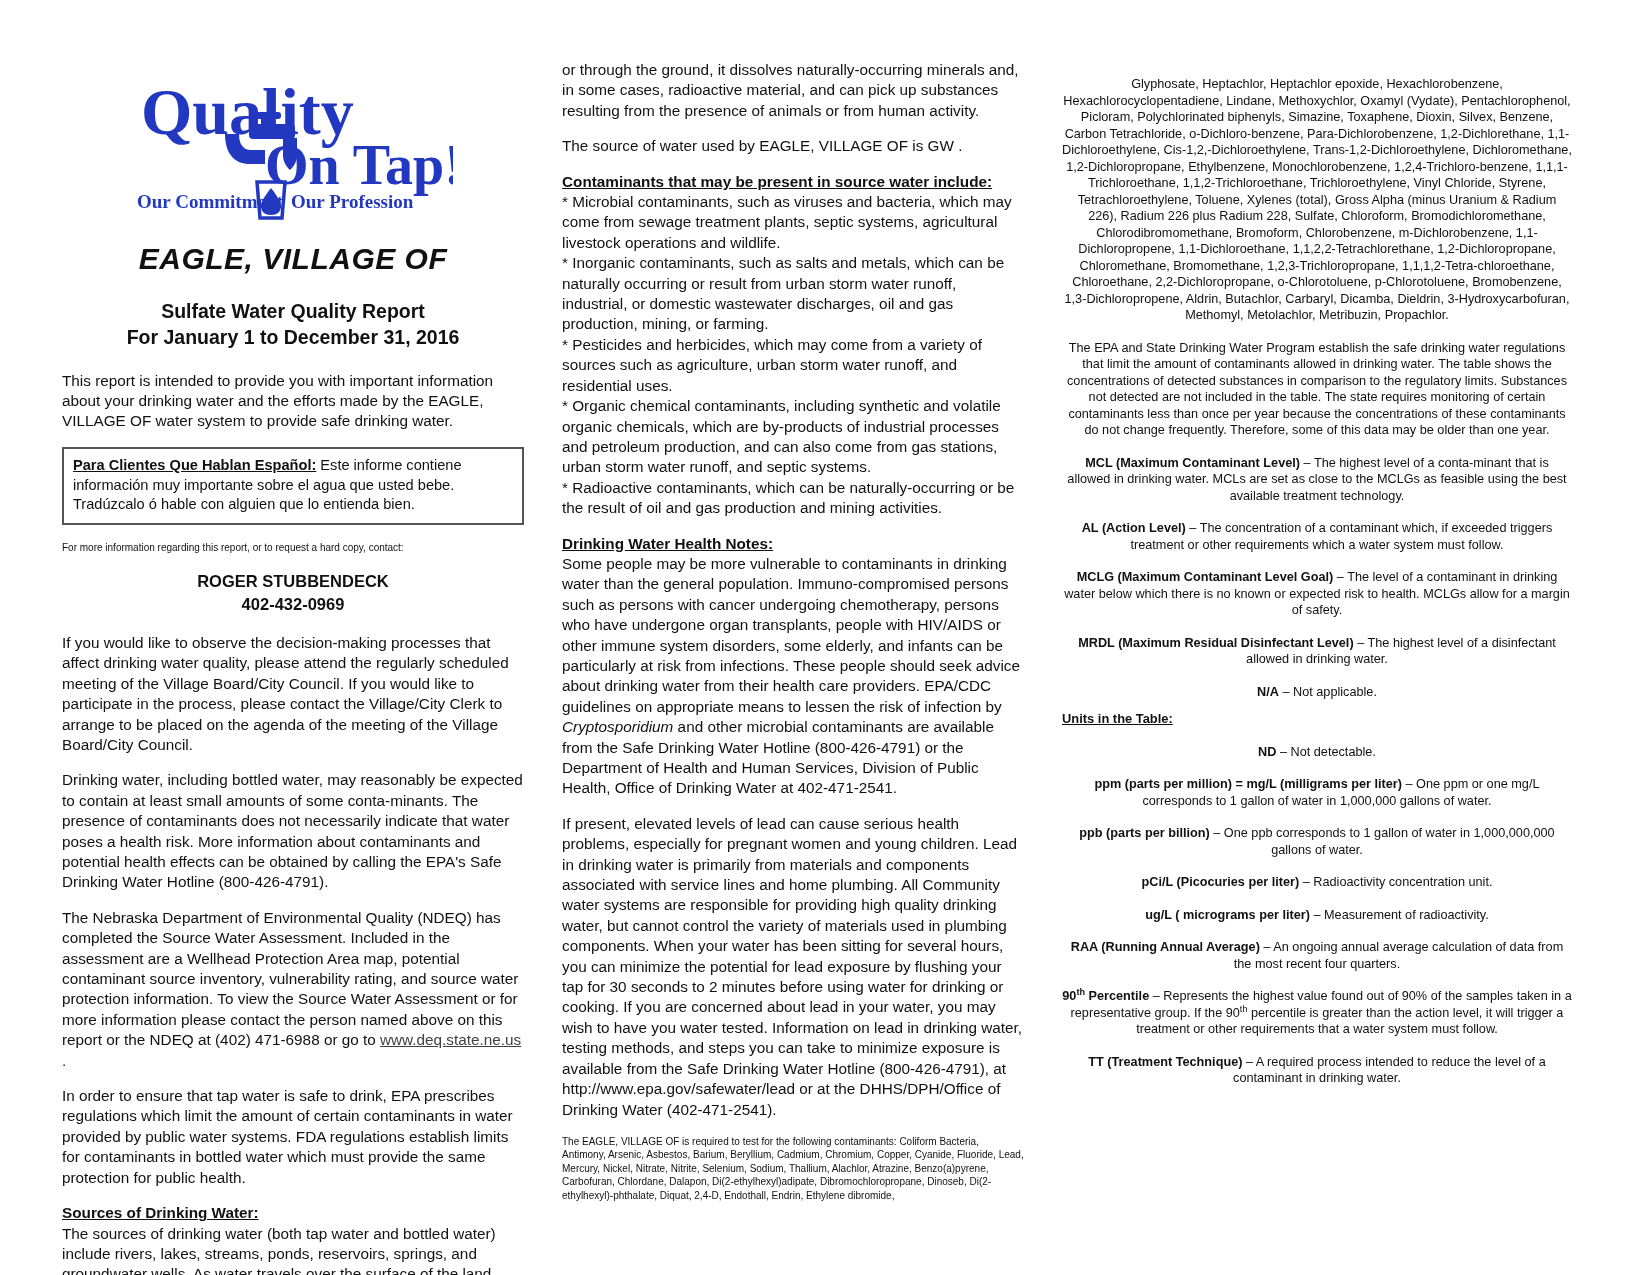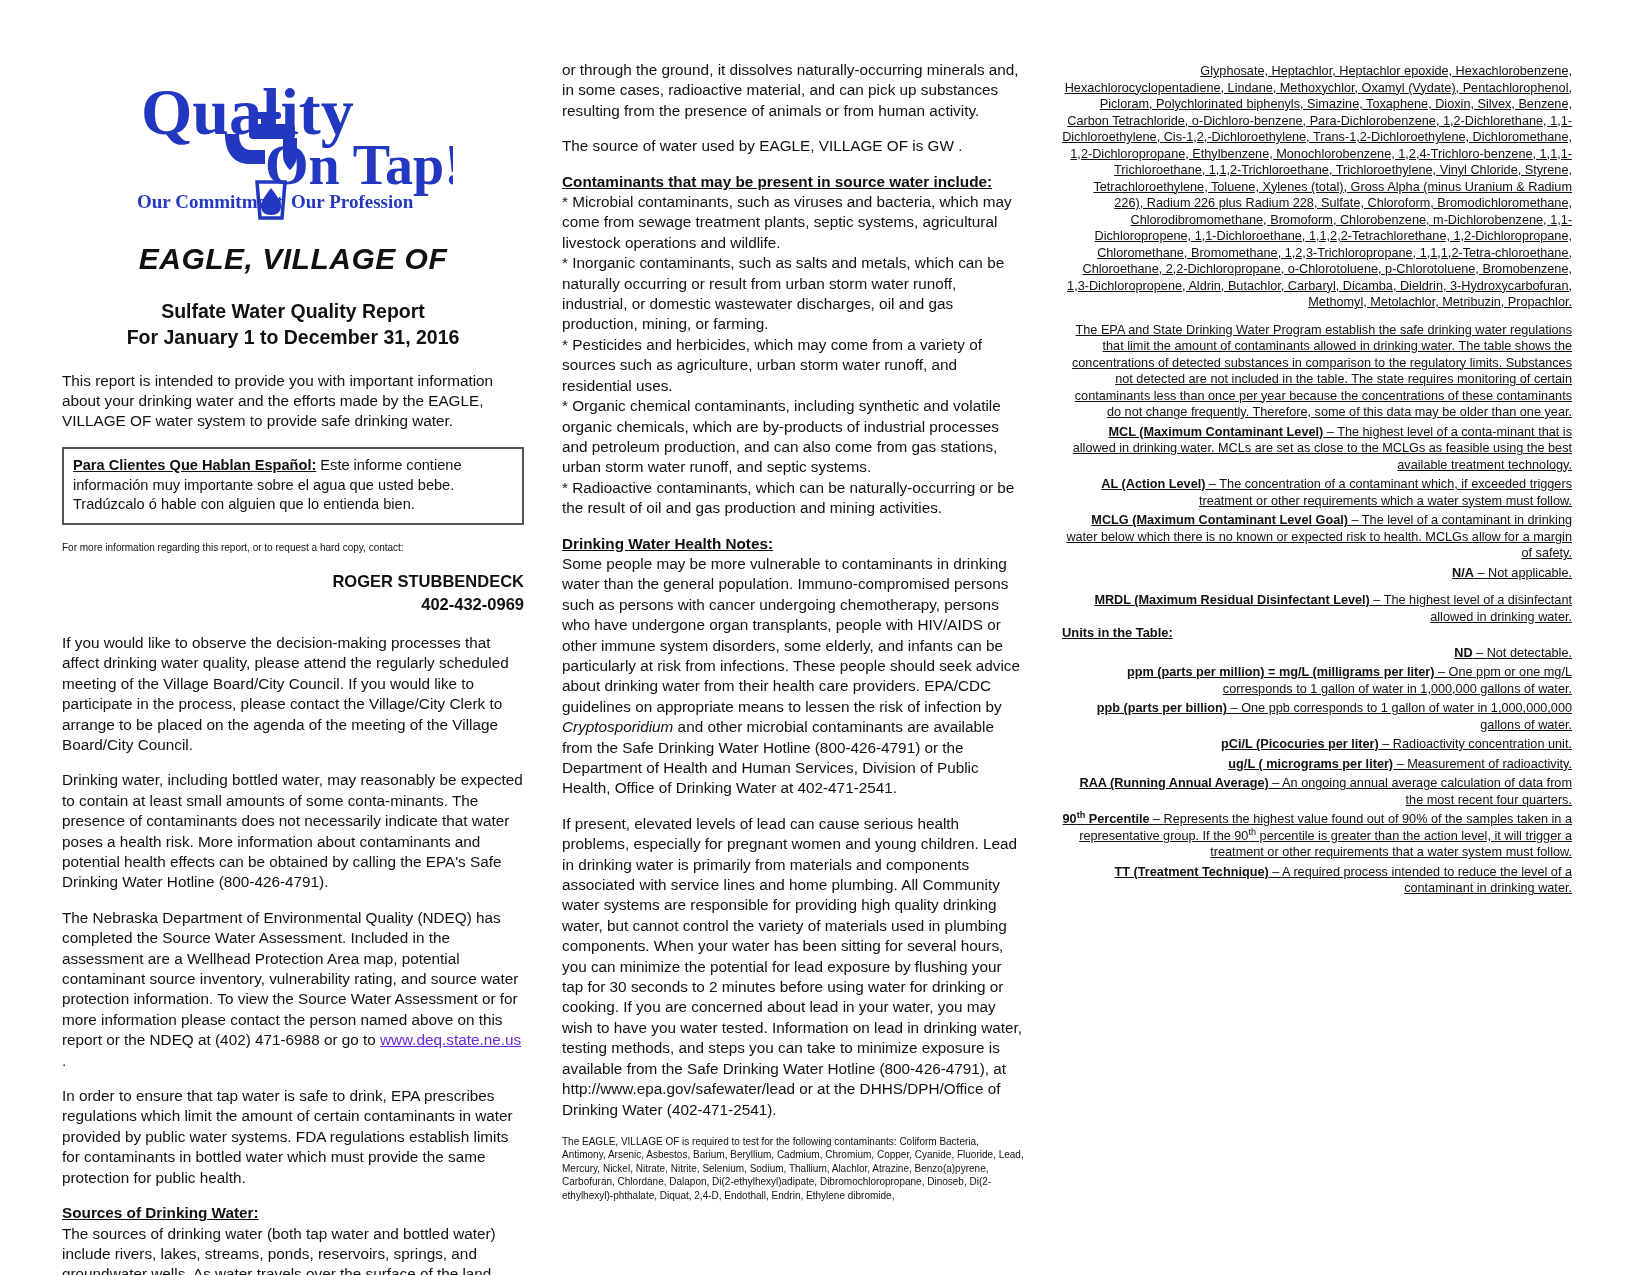--- a/index.html
+++ b/index.html
@@ -49,21 +49,21 @@
     margin: 10px 0 22px 0;
   }
   .rep-title {
     text-align: center;
     font-weight: bold;
     font-size: 19.5px;
     line-height: 1.35;
     margin: 0 0 20px 0;
   }
   .contact-name {
-    text-align: right;
+    text-align: center;
     font-weight: bold;
     font-size: 16.5px;
     line-height: 1.35;
     margin: 16px 0 18px 0;
   }
 
   
   p.body {
     font-size: 15.3px;
     line-height: 1.335;
@@ -76,39 +76,38 @@
     font-weight: bold;
     text-decoration: underline;
     margin: 0;
     line-height: 1.335;
   }
   .note-small {
     font-size: 10px;
     line-height: 1.35;
     margin: 0 0 6px 0;
   }
-  .link { color: #6d28d9; text-decoration: underline; }
+  .link { color: #404040; text-decoration: underline; }
 
   
   .esp-box {
     border: 2px solid #555;
     padding: 7px 9px 8px 9px;
     margin: 4px 0 16px 0;
     font-size: 14.6px;
     line-height: 1.35;
   }
   .esp-box b { text-decoration: underline; }
 
   
   p.dense {
     font-size: 12.7px;
     line-height: 1.30;
-    margin: 3px 0 11px 0;
-    text-align: right;
-    text-decoration: underline;
+    margin: 16px 0 11px 0;
+    text-align: center;
   }
   p.dense.tight { margin-bottom: 0; }
   .dense-head {
     font-size: 12.9px;
     font-weight: bold;
     text-decoration: underline;
     line-height: 1.30;
     margin: 0;
   }
   .dense b { font-weight: bold; }
@@ -202,23 +201,23 @@
     <p class="dense">Glyphosate, Heptachlor, Heptachlor epoxide, Hexachlorobenzene, Hexachlorocyclopentadiene, Lindane, Methoxychlor, Oxamyl (Vydate), Pentachlorophenol, Picloram, Polychlorinated biphenyls, Simazine, Toxaphene, Dioxin, Silvex, Benzene, Carbon Tetrachloride, o-Dichloro-benzene, Para-Dichlorobenzene, 1,2-Dichlorethane, 1,1-Dichloroethylene, Cis-1,2,-Dichloroethylene, Trans-1,2-Dichloroethylene, Dichloromethane, 1,2-Dichloropropane, Ethylbenzene, Monochlorobenzene, 1,2,4-Trichloro-benzene, 1,1,1-Trichloroethane, 1,1,2-Trichloroethane, Trichloroethylene, Vinyl Chloride, Styrene, Tetrachloroethylene, Toluene, Xylenes (total), Gross Alpha (minus Uranium &amp; Radium 226), Radium 226 plus Radium 228, Sulfate, Chloroform, Bromodichloromethane, Chlorodibromomethane, Bromoform, Chlorobenzene, m-Dichlorobenzene, 1,1-Dichloropropene, 1,1-Dichloroethane, 1,1,2,2-Tetrachlorethane, 1,2-Dichloropropane, Chloromethane, Bromomethane, 1,2,3-Trichloropropane, 1,1,1,2-Tetra-chloroethane, Chloroethane, 2,2-Dichloropropane, o-Chlorotoluene, p-Chlorotoluene, Bromobenzene, 1,3-Dichloropropene, Aldrin, Butachlor, Carbaryl, Dicamba, Dieldrin, 3-Hydroxycarbofuran, Methomyl, Metolachlor, Metribuzin, Propachlor.</p>
 
     <p class="dense tight">The EPA and State Drinking Water Program establish the safe drinking water regulations that limit the amount of contaminants allowed in drinking water. The table shows the concentrations of detected substances in comparison to the regulatory limits. Substances not detected are not included in the table. The state requires monitoring of certain contaminants less than once per year because the concentrations of these contaminants do not change frequently. Therefore, some of this data may be older than one year.</p>
 
     <p class="dense tight"><b>MCL (Maximum Contaminant Level)</b><span> – </span><span>The highest level of a conta-minant that is allowed in drinking water.  MCLs are set as close to the MCLGs as feasible using the best available treatment technology.</span></p>
 
     <p class="dense tight"><b>AL (Action Level)</b><span> – </span><span>The concentration of a contaminant which, if exceeded triggers treatment or other requirements which a water system must follow.</span></p>
 
     <p class="dense tight"><b>MCLG (Maximum Contaminant Level Goal)</b><span> – </span><span>The level of a contaminant in drinking water below which there is no known or expected risk to health.  MCLGs allow for a margin of safety.</span></p>
 
+    <p class="dense tight"><b>MRDL (Maximum Residual Disinfectant Level)</b><span> – </span><span>The highest level of a disinfectant allowed in drinking water.</span></p>
+
     <p class="dense"><b>N/A</b><span> – </span><span>Not applicable.</span></p>
-
-    <p class="dense tight"><b>MRDL (Maximum Residual Disinfectant Level)</b><span> – </span><span>The highest level of a disinfectant allowed in drinking water.</span></p>
 
     <div class="dense-head">Units in the Table:</div>
 
     <p class="dense tight"><b>ND</b><span> – </span><span>Not detectable.</span></p>
 
     <p class="dense tight"><b>ppm (parts per million) = mg/L (milligrams per liter)</b><span> – </span><span>One ppm or one mg/L corresponds to 1 gallon of water in 1,000,000 gallons of water.</span></p>
 
     <p class="dense tight"><b>ppb (parts per billion)</b><span> – </span><span>One ppb corresponds to 1 gallon of water  in 1,000,000,000 gallons of water.</span></p>
 
     <p class="dense tight"><b>pCi/L (Picocuries per liter)</b><span> – </span><span>Radioactivity concentration unit.</span></p>

